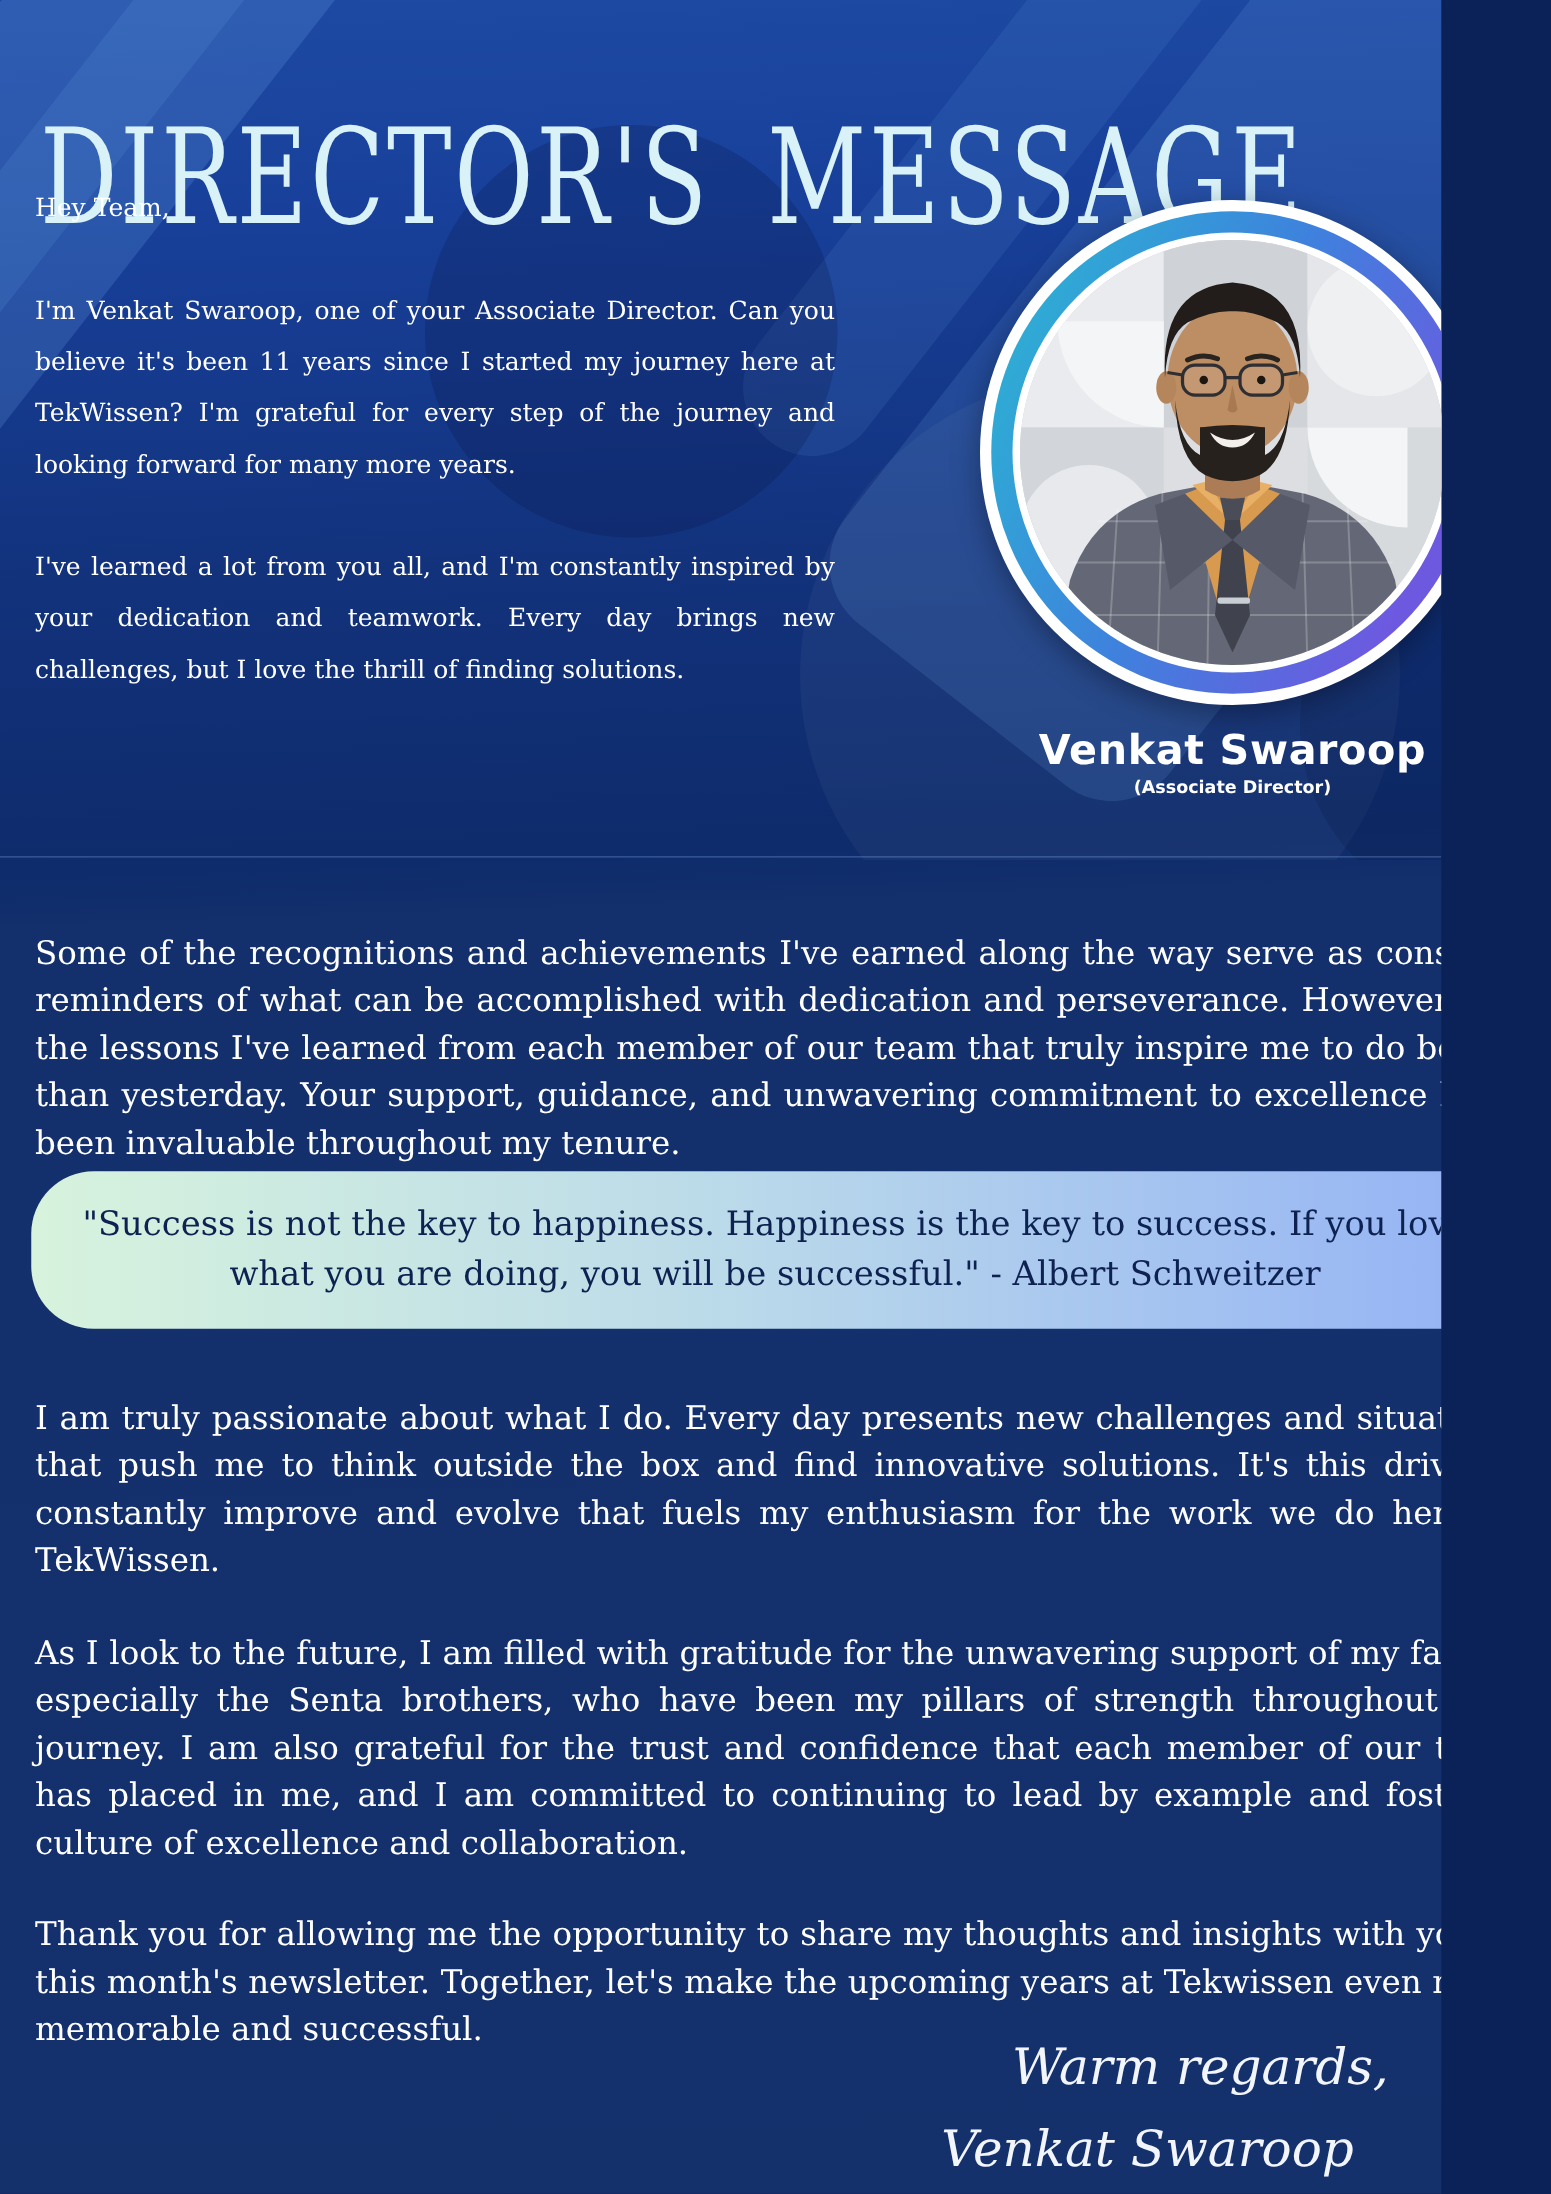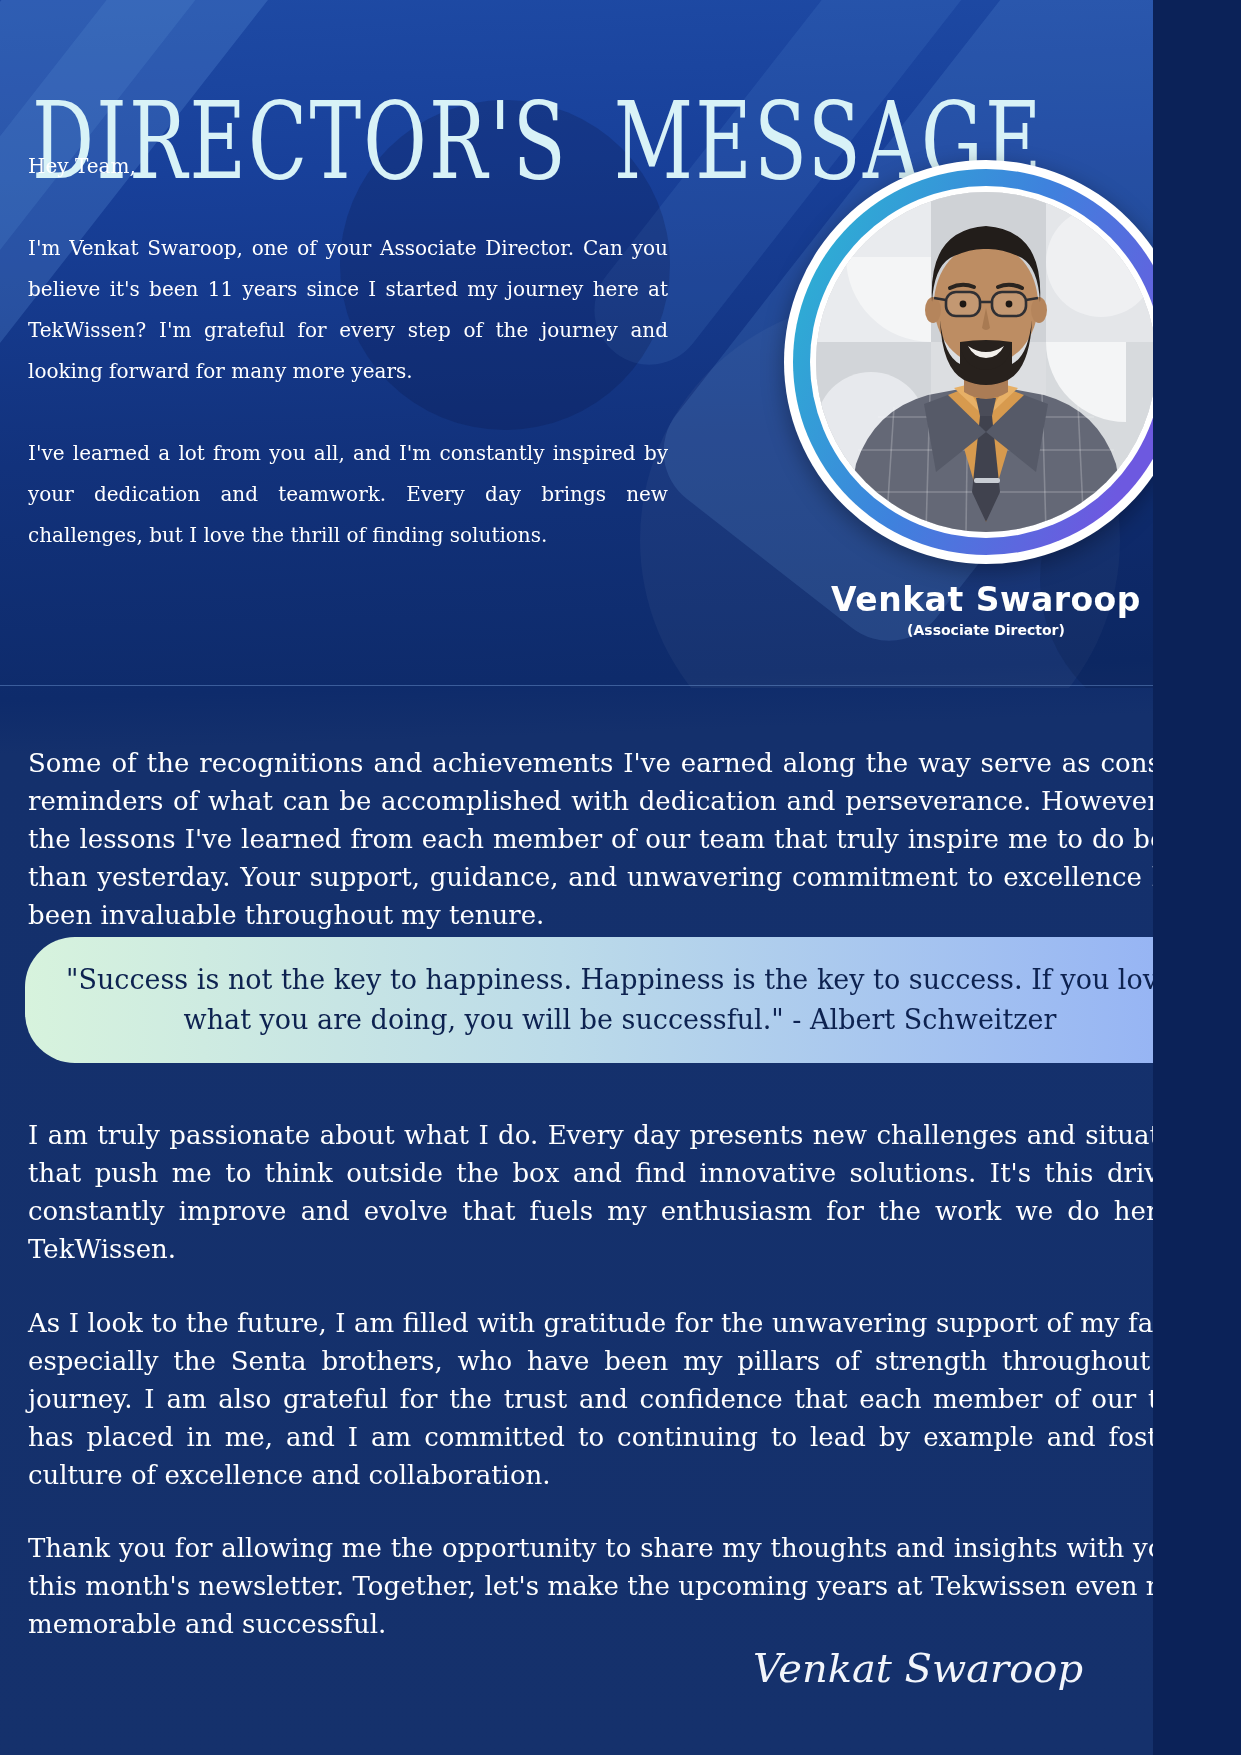--- a/index.html
+++ b/index.html
@@ -180,16 +180,17 @@
 
   <div class="quote">
     <span>"Success is not the key to happiness. Happiness is the key to success. If you love what you are doing, you will be successful." - Albert Schweitzer</span>
   </div>
 
   <p class="bodytext p2">I am truly passionate about what I do. Every day presents new challenges and situations that push me to think outside the box and find innovative solutions. It's this drive to constantly improve and evolve that fuels my enthusiasm for the work we do here at TekWissen.</p>
   <p class="bodytext p3">As I look to the future, I am filled with gratitude for the unwavering support of my family, especially the Senta brothers, who have been my pillars of strength throughout this journey. I am also grateful for the trust and confidence that each member of our team has placed in me, and I am committed to continuing to lead by example and foster a culture of excellence and collaboration.</p>
   <p class="bodytext p4">Thank you for allowing me the opportunity to share my thoughts and insights with you in this month's newsletter. Together, let's make the upcoming years at Tekwissen even more memorable and successful.</p>
 
   <div class="signoff">
+    <p class="sig1">Warm regards,</p>
     <p class="sig2">Venkat Swaroop</p>
   </div>
 
 </div>
 
 </body></html>

